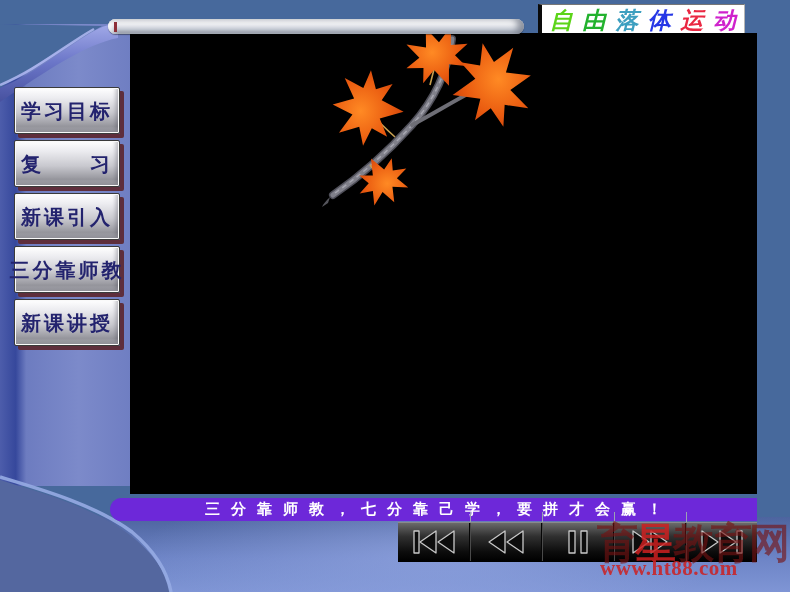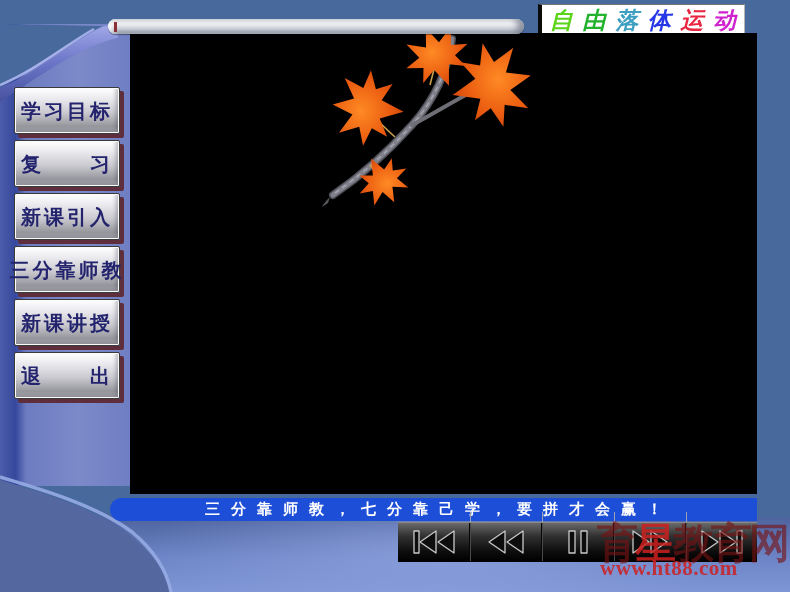--- a/index.html
+++ b/index.html
@@ -36,21 +36,21 @@
   .nav{position:absolute;left:14px;top:87px;width:106px;z-index:10;}
   .nav-btn{position:relative;width:106px;height:47px;margin-bottom:6px;box-sizing:border-box;cursor:pointer;
            background:linear-gradient(180deg,#ffffff 0%,#ececf0 22%,#c9c9cf 55%,#96969d 85%,#b9b9bf 100%);
            border:1px solid #3a3a3a;border-radius:2px;
            box-shadow:4px 4px 0 #5e2e3c, inset 0 0 0 1px #fafafa, inset -3px -3px 4px rgba(55,55,70,.35);
            display:flex;align-items:center;justify-content:center;}
   .nav-btn span{color:#23236e;font-weight:bold;font-size:20px;letter-spacing:3px;line-height:1;
                 font-family:"DejaVu Serif","Liberation Serif",serif;white-space:nowrap;}
 
   
-  .marquee{position:absolute;left:110px;top:498px;width:647px;height:23px;background:#1d4ed8;z-index:15;
+  .marquee{position:absolute;left:110px;top:498px;width:647px;height:23px;background:#6d28d9;z-index:15;
            border-radius:12px 0 0 12px;display:flex;align-items:center;justify-content:center;overflow:hidden;}
   .marquee span{color:#fff;font-size:15px;font-weight:600;letter-spacing:11px;white-space:nowrap;padding-left:11px;}
 
   
   .controls{position:absolute;left:398px;top:522px;width:359px;height:40px;z-index:20;display:flex;
             background:linear-gradient(180deg,#6a6a6a 0%,#303030 35%,#0d0d0d 75%,#000 100%);
             border-top:1px solid #8a8a8a;border-bottom:1px solid #000;box-sizing:border-box;}
   .pbtn{flex:1;display:flex;align-items:center;justify-content:center;cursor:pointer;
         border-left:1px solid #050505;box-shadow:inset 1px 0 0 #4a4a4a;}
   .pbtn:first-child{border-left:none;box-shadow:none;}
@@ -148,23 +148,20 @@
     </div>
     <div class="nav-btn">
       <span>新课引入</span>
     </div>
     <div class="nav-btn">
       <span>三分靠师教</span>
     </div>
     <div class="nav-btn">
       <span>新课讲授</span>
     </div>
-    <div class="nav-btn">
-      <span>退　　出</span>
-    </div>
   </div>
 
   <div class="marquee">
     <span>三分靠师教，七分靠己学，要拼才会赢！</span>
   </div>
 
   <div class="sep-tick" style="left:470px"></div>
   <div class="sep-tick" style="left:542px"></div>
   <div class="sep-tick" style="left:614px"></div>
   <div class="sep-tick" style="left:686px"></div>

